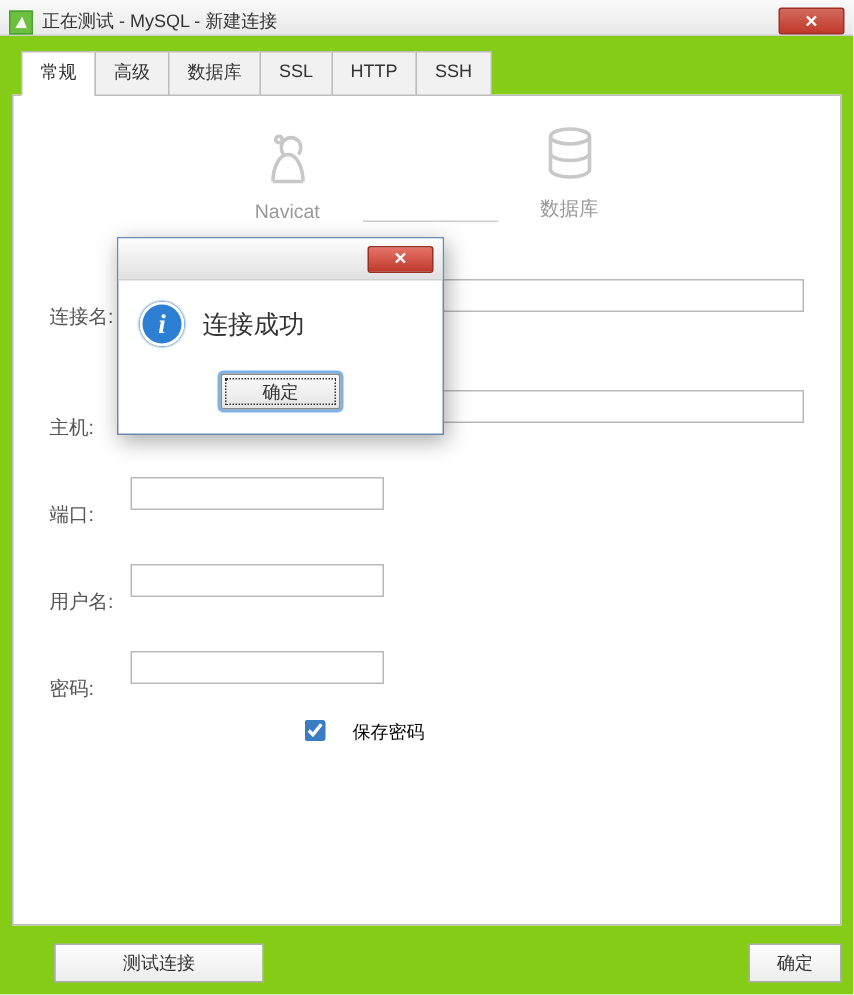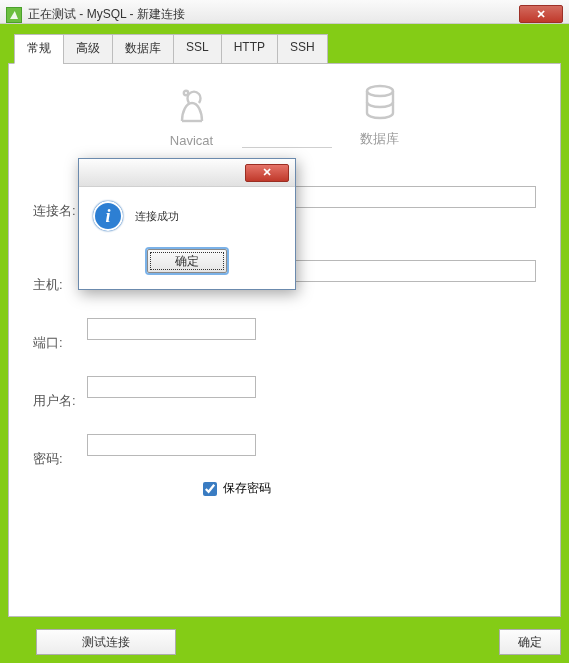--- a/index.html
+++ b/index.html
@@ -25,37 +25,37 @@
 .line-mid { width: 90px; height: 1px; background: #cfcfcf; }
 .navicat-ico svg, .db-ico svg { display:block; }
 .subcap { font-size: 13px; color: #999; margin-top: 2px;}
 
 .form { margin-top: 22px; }
 .row { display:flex; align-items:center; margin-bottom: 12px; }
 .lbl { width: 54px; color:#555; font-size:13px;margin-top:28px; }
 .txt { flex:1; height: 22px; border: 1px solid #b8b8b8; background:#fff; padding: 2px 6px; }
 .txt.narrow { flex: 0 0 160px; }
 
-.chk-row { display:flex; align-items:center; gap:6px; margin-left: 170px; margin-top: 4px; }
+.chk-row { display:flex; gap:18px; margin-left: 170px; margin-top: 4px; }
 .chk { width: 14px; height: 14px; accent-color: #3a7cc2; }
 
 .footer { display:flex; gap: 8px; padding-top: 12px; padding-left: 28px; }
 .btn { height: 26px; border: 1px solid #adadad; background: linear-gradient(#fdfdfd,#ededed); padding: 0 18px; color:#333; display:flex; align-items:center; justify-content:center; cursor:pointer; }
 .btn.wide { width: 140px; }
 .footer-spacer { flex:1; }
 
 .modal-mask { position:absolute; inset:0; pointer-events:none; }
 .modal { position:absolute; left: 78px; top: 158px; width: 218px; background: #fff; border: 1px solid #6b8aad; box-shadow: 2px 4px 14px rgba(0,0,0,.35); pointer-events:auto; }
 .modal-title { height: 28px; background: linear-gradient(180deg,#fdfdfd 0%,#ececec 60%,#e1e1e1 100%); display:flex; align-items:center; justify-content:flex-end; padding: 0 6px; border-bottom:1px solid #d0d0d0;}
 .m-close { width: 44px; height: 18px; background: linear-gradient(#e57368,#c0392b); border:1px solid #9a2e23; border-radius:2px; display:flex; align-items:center; justify-content:center; }
 .m-close span { color:#fff; font-weight:bold; font-size:11px; }
 .modal-body { padding: 14px 14px 10px; display:flex; gap: 12px; align-items:center; }
 .info-ico { width:30px; height:30px; border-radius:50%; background:#2d7fd3; display:flex; align-items:center; justify-content:center; box-shadow: inset 0 0 0 2px #fff, 0 0 2px #1a5fa8; }
 .info-ico span{ color:#fff; font-family: Georgia, serif; font-weight:bold; font-style: italic; font-size:18px; }
-.modal-msg { color:#333; font-size:11px; }
+.modal-msg { color:#333; font-size:17px; }
 .modal-actions { display:flex; justify-content:center; padding: 8px 0 16px; }
 .modal .btn { min-width: 80px; height: 24px; padding: 0 20px; border-radius:2px; border:1px solid #8a8a8a; background: linear-gradient(#fafafa,#e5e5e5);}
 .modal .btn:focus, .modal .btn.focus { outline: 1px dotted #333; outline-offset: -4px; box-shadow: 0 0 0 2px #7bb2e8; }
 
 </style>
 </head>
 <body>
 
 <div class="titlebar">
   <div class="app-icon"></div>

